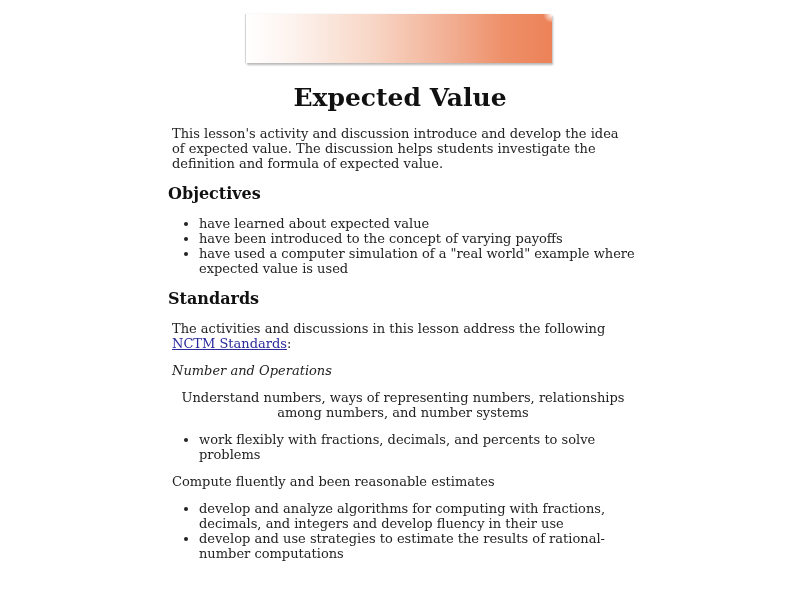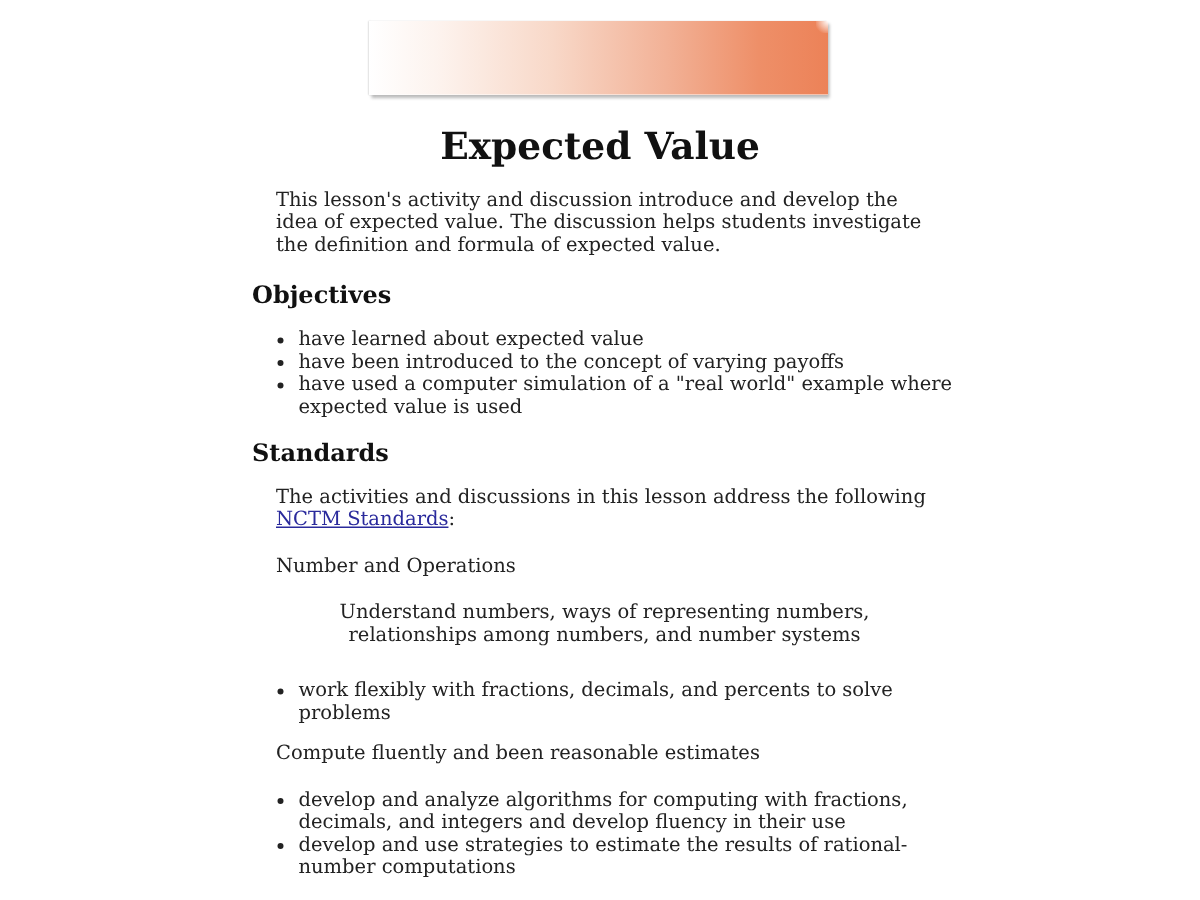--- a/index.html
+++ b/index.html
@@ -57,35 +57,36 @@
     }
     h2 {
       font-family: "DejaVu Serif", serif;
       font-size: 16px;
       line-height: 20px;
       font-weight: bold;
       margin: 0;
       color: #111111;
     }
     p {
-      margin: 16px;
+      margin: 4px;
     }
     ul {
       margin: 0;
       padding-left: 31px;
     }
     ul li {
       margin: 0;
       padding-left: 0;
     }
     a {
       color: #2a2a9c;
       text-decoration: underline;
     }
     .italic {
+      font-style: italic;
     }
   </style>
 </head>
 <body>
 
 <div class="page">
   <div class="banner"></div>
 
   <div class="content">
     <h1>Expected Value</h1>
@@ -98,21 +99,21 @@
       <li>have been introduced to the concept of varying payoffs</li>
       <li>have used a computer simulation of a "real world" example where expected value is used</li>
     </ul>
 
     <h2 style="margin-top:13px;">Standards</h2>
     <p style="margin-top:12px;"><span>The activities and discussions in this lesson address the following </span><a href="#">NCTM Standards</a><span>:</span></p>
 
     <p class="italic" style="margin-top:12px;">Number and Operations</p>
 
     <p style="margin-top:12px;text-align:center;">Understand numbers, ways of representing numbers, relationships among numbers, and number systems</p>
-    <ul style="margin-top:22px;">
+    <ul style="margin-top:12px;">
       <li>work flexibly with fractions, decimals, and percents to solve problems</li>
     </ul>
 
     <p style="margin-top:12px;">Compute fluently and been reasonable estimates</p>
     <ul style="margin-top:12px;">
       <li>develop and analyze algorithms for computing with fractions, decimals, and integers and develop fluency in their use</li>
       <li>develop and use strategies to estimate the results of rational-number computations</li>
     </ul>
   </div>
 </div>

